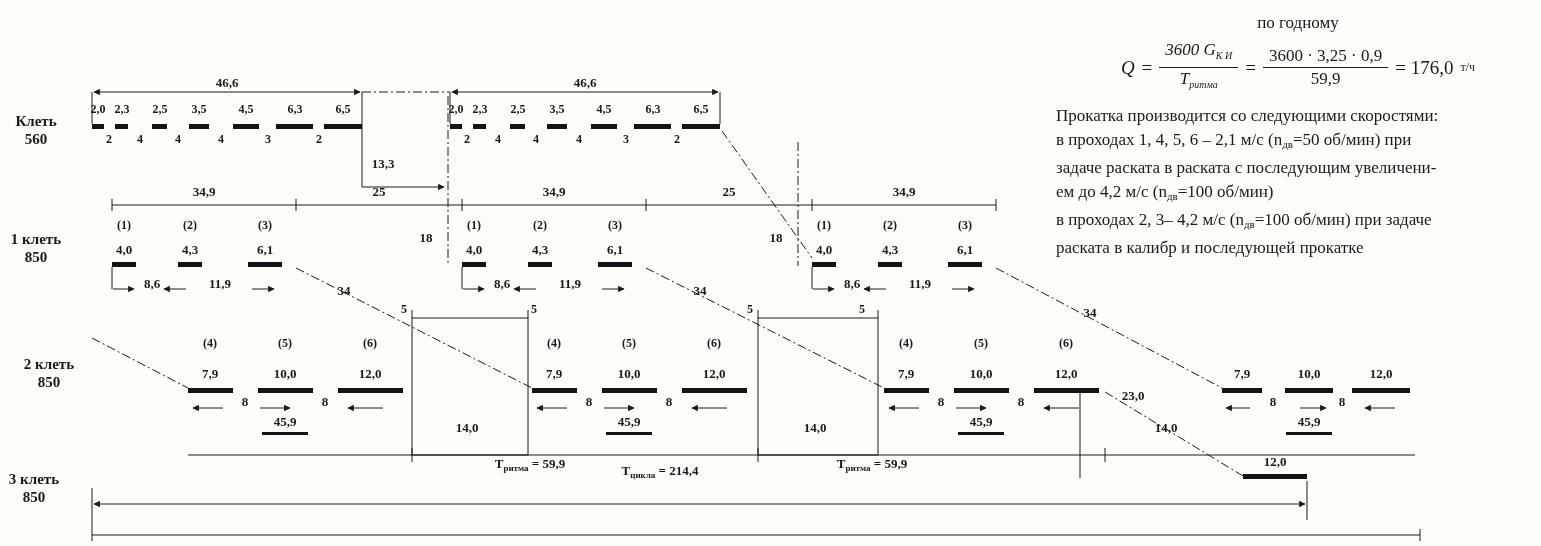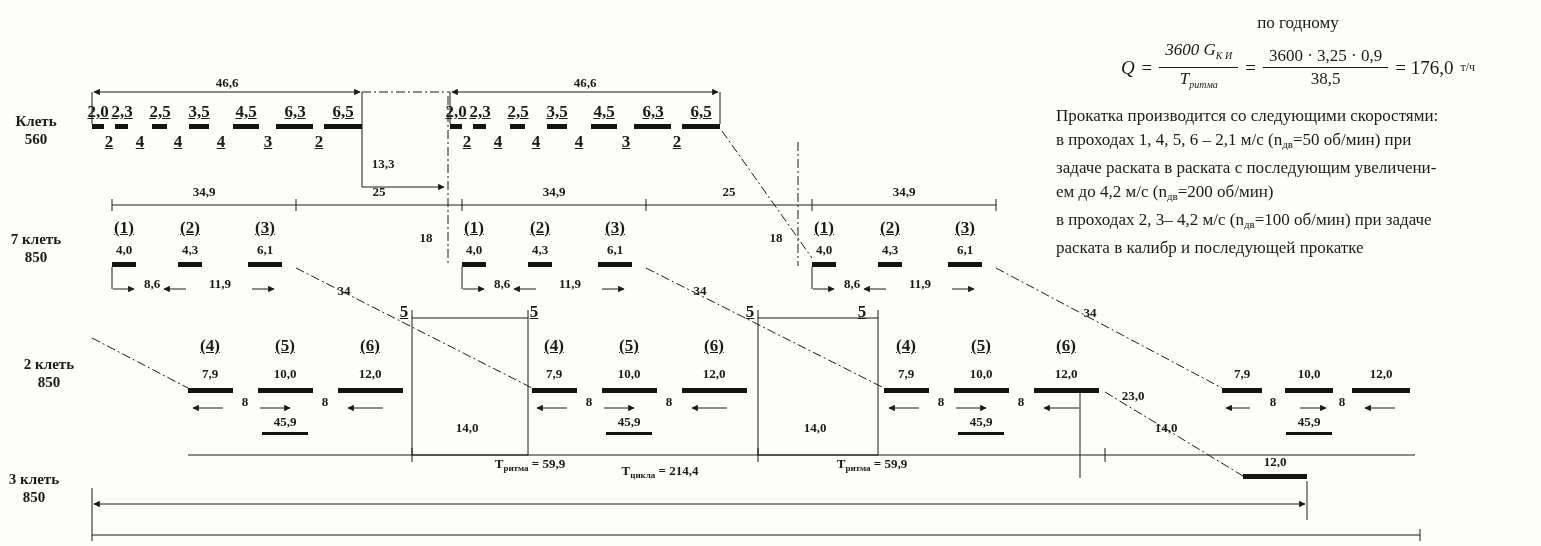--- a/index.html
+++ b/index.html
@@ -7,21 +7,21 @@
   #canvas {
     position:relative; width:1541px; height:546px;
     background:#fdfdfa; overflow:hidden;
     font-family:"Liberation Serif", serif; color:#1a1a1a;
   }
   #linework { position:absolute; left:0; top:0; }
   .L {
     position:absolute; transform:translateX(-50%);
     font-weight:bold; font-size:13px; line-height:1; white-space:nowrap;
   }
-  .sm { font-size:17px;text-decoration:underline; }
+  .sm { font-size:12px; }
   .sub { font-size:9px; vertical-align:-3px; font-weight:bold; }
   .stand {
     position:absolute; transform:translateX(-50%);
     text-align:center; font-weight:bold; font-size:15px; line-height:18px; white-space:nowrap;
   }
   .panel { position:absolute; left:1056px; top:12px; width:484px; }
   .ptitle { text-align:center; font-size:17px; line-height:21px; }
   .formula {
     display:flex; align-items:center; justify-content:center;
     gap:7px; margin-top:7px; font-size:19px;
@@ -162,21 +162,21 @@
 
       <rect x="1243" y="474" width="64" height="5"></rect>
     </g>
   </svg>
 
   <div class="stand" style="left:36px;top:112px">
       <div>Клеть</div>
       <div>560</div>
     </div>
   <div class="stand" style="left:36px;top:230px">
-      <div>7 клеть</div>
+      <div>1 клеть</div>
       <div>850</div>
     </div>
   <div class="stand" style="left:49px;top:355px">
       <div>2 клеть</div>
       <div>850</div>
     </div>
   <div class="stand" style="left:34px;top:470px">
       <div>3 клеть</div>
       <div>850</div>
     </div>
@@ -313,28 +313,28 @@
     <div class="formula">
       <span class="fit">Q</span>
       <span>=</span>
       <span class="frac">
         <span class="fnum"><span class="fit">3600 G</span><span class="fsub">К И</span></span>
         <span class="fden"><span class="fit">Т</span><span class="fsub">ритма</span></span>
       </span>
       <span>=</span>
       <span class="frac">
         <span class="fnum">3600 · 3,25 · 0,9</span>
-        <span class="fden">38,5</span>
+        <span class="fden">59,9</span>
       </span>
       <span>= 176,0</span>
       <span class="funit">т/ч</span>
     </div>
     <div class="ptext">
       <div>Прокатка производится со следующими скоростями:</div>
       <div><span>в проходах 1, 4, 5, 6 – 2,1 м/с (n</span><span class="sub">дв</span><span>=50 об/мин) при</span></div>
       <div>задаче раската в раската с последующим увеличени-</div>
-      <div><span>ем до 4,2 м/с (n</span><span class="sub">дв</span><span>=200 об/мин)</span></div>
+      <div><span>ем до 4,2 м/с (n</span><span class="sub">дв</span><span>=100 об/мин)</span></div>
       <div><span>в проходах 2, 3– 4,2 м/с (n</span><span class="sub">дв</span><span>=100 об/мин) при задаче</span></div>
       <div>раската в калибр и последующей прокатке</div>
     </div>
   </div>
 
 </div>
 
 </body></html>

